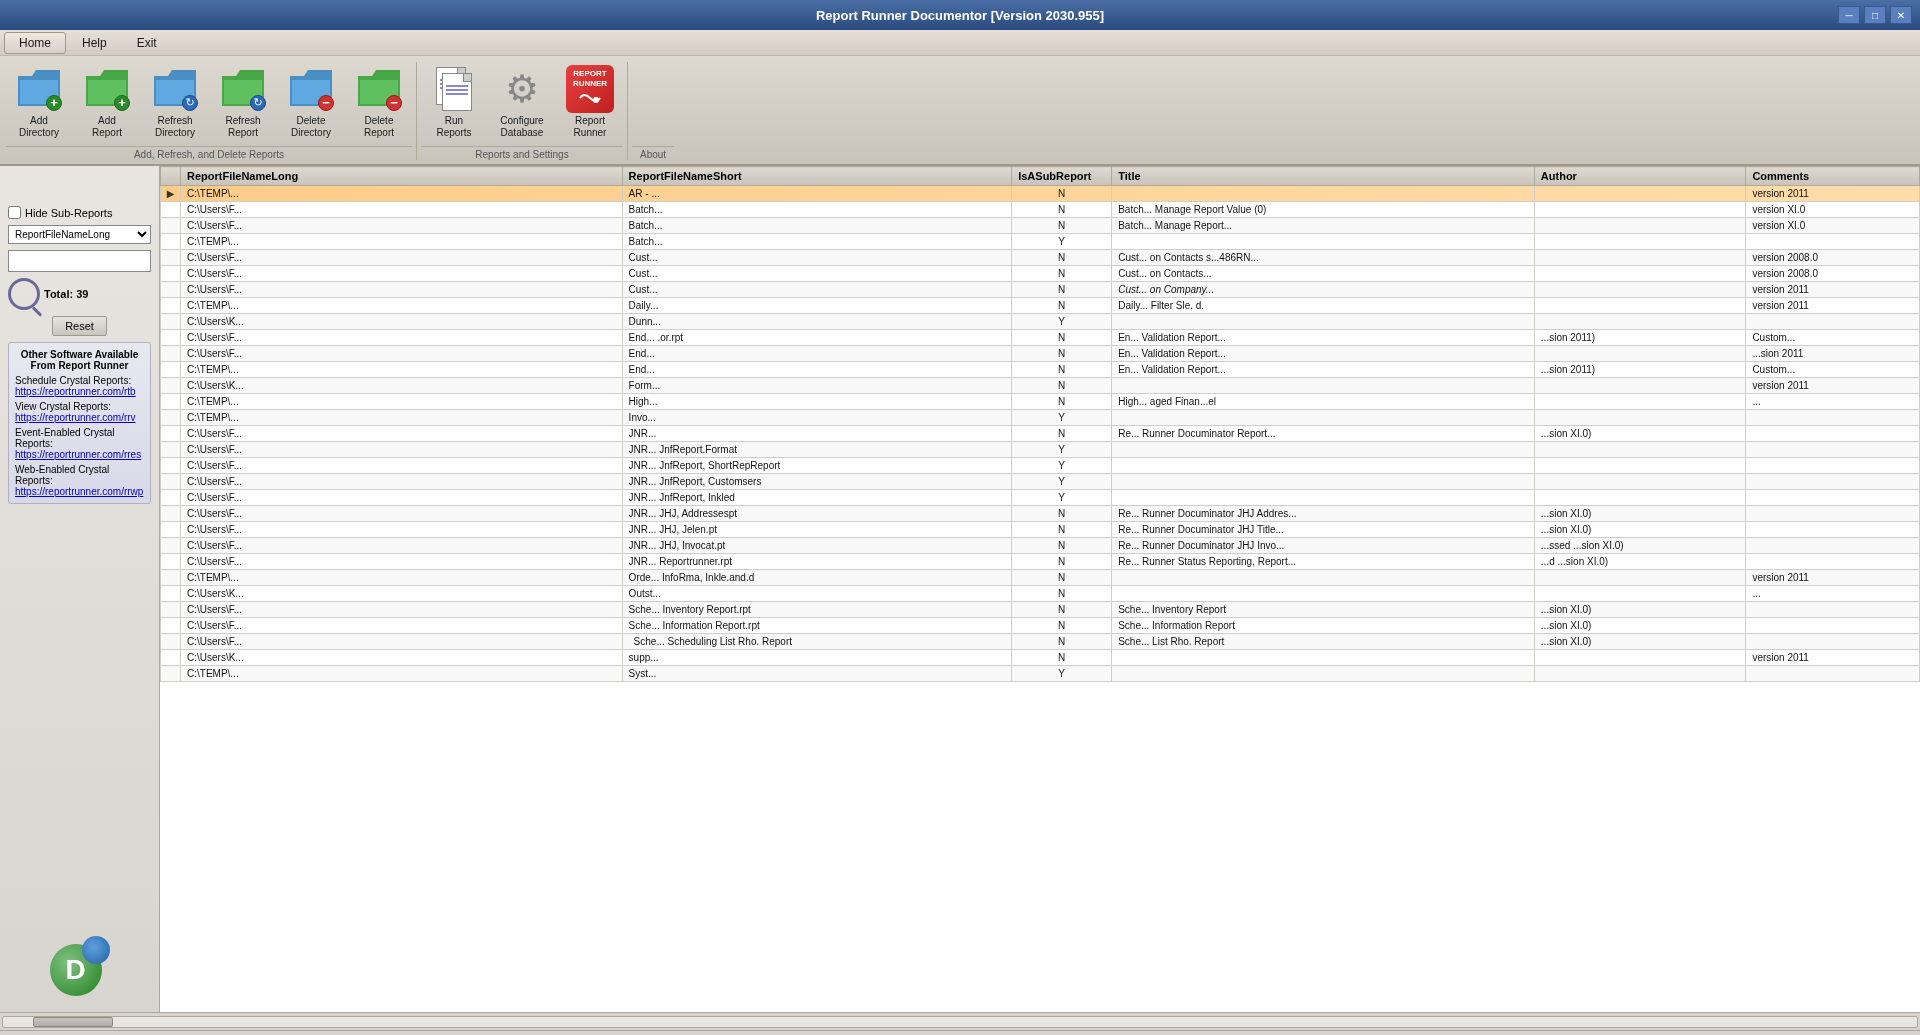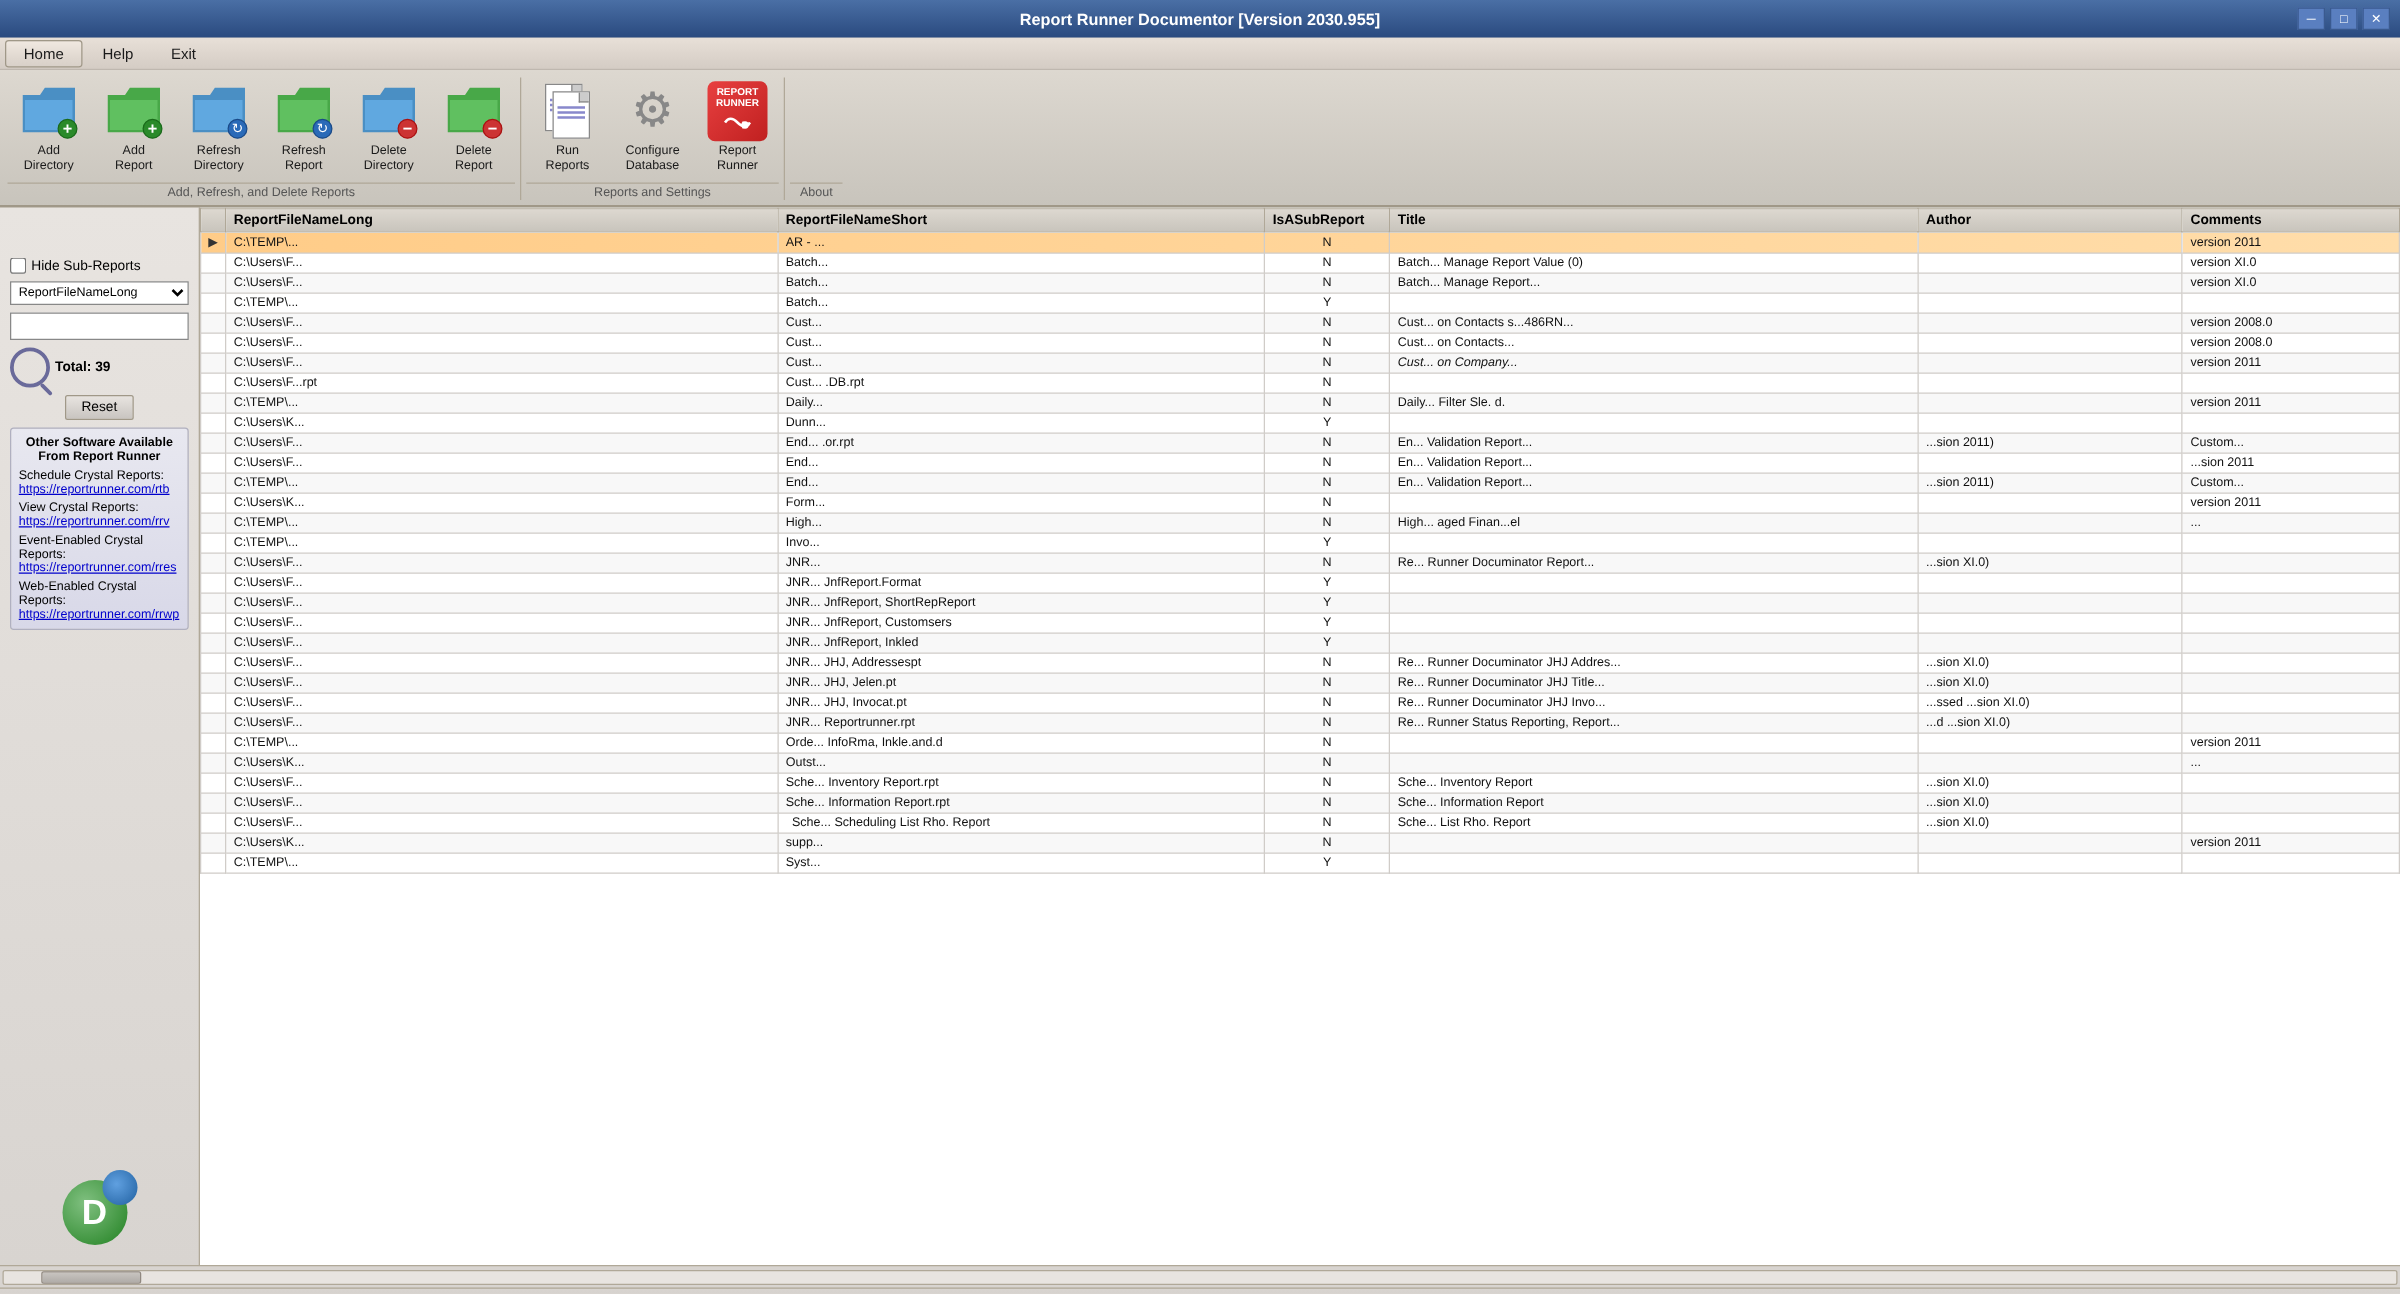--- a/index.html
+++ b/index.html
@@ -621,29 +621,20 @@
             <td class="row-arrow"></td>
             <td style="max-width: 500px; min-width: 200px;">C:\Users\F...</td>
             <td style="max-width: 300px;">Cust...</td>
             <td style="text-align: center;">N</td>
             <td style="max-width: 300px; font-style: italic;">Cust... on Company...</td>
             <td></td>
             <td>version 2011</td>
           </tr>
           <tr>
             <td class="row-arrow"></td>
-            <td style="max-width: 500px; min-width: 200px;">C:\Users\F...rpt</td>
-            <td style="max-width: 300px;">Cust... .DB.rpt</td>
-            <td style="text-align: center;">N</td>
-            <td style="max-width: 300px;"></td>
-            <td></td>
-            <td></td>
-          </tr>
-          <tr>
-            <td class="row-arrow"></td>
             <td style="max-width: 500px; min-width: 200px;">C:\TEMP\...</td>
             <td style="max-width: 300px;">Daily...</td>
             <td style="text-align: center;">N</td>
             <td style="max-width: 300px;">Daily... Filter Sle. d.</td>
             <td></td>
             <td>version 2011</td>
           </tr>
           <tr>
             <td class="row-arrow"></td>
             <td style="max-width: 500px; min-width: 200px;">C:\Users\K...</td>

